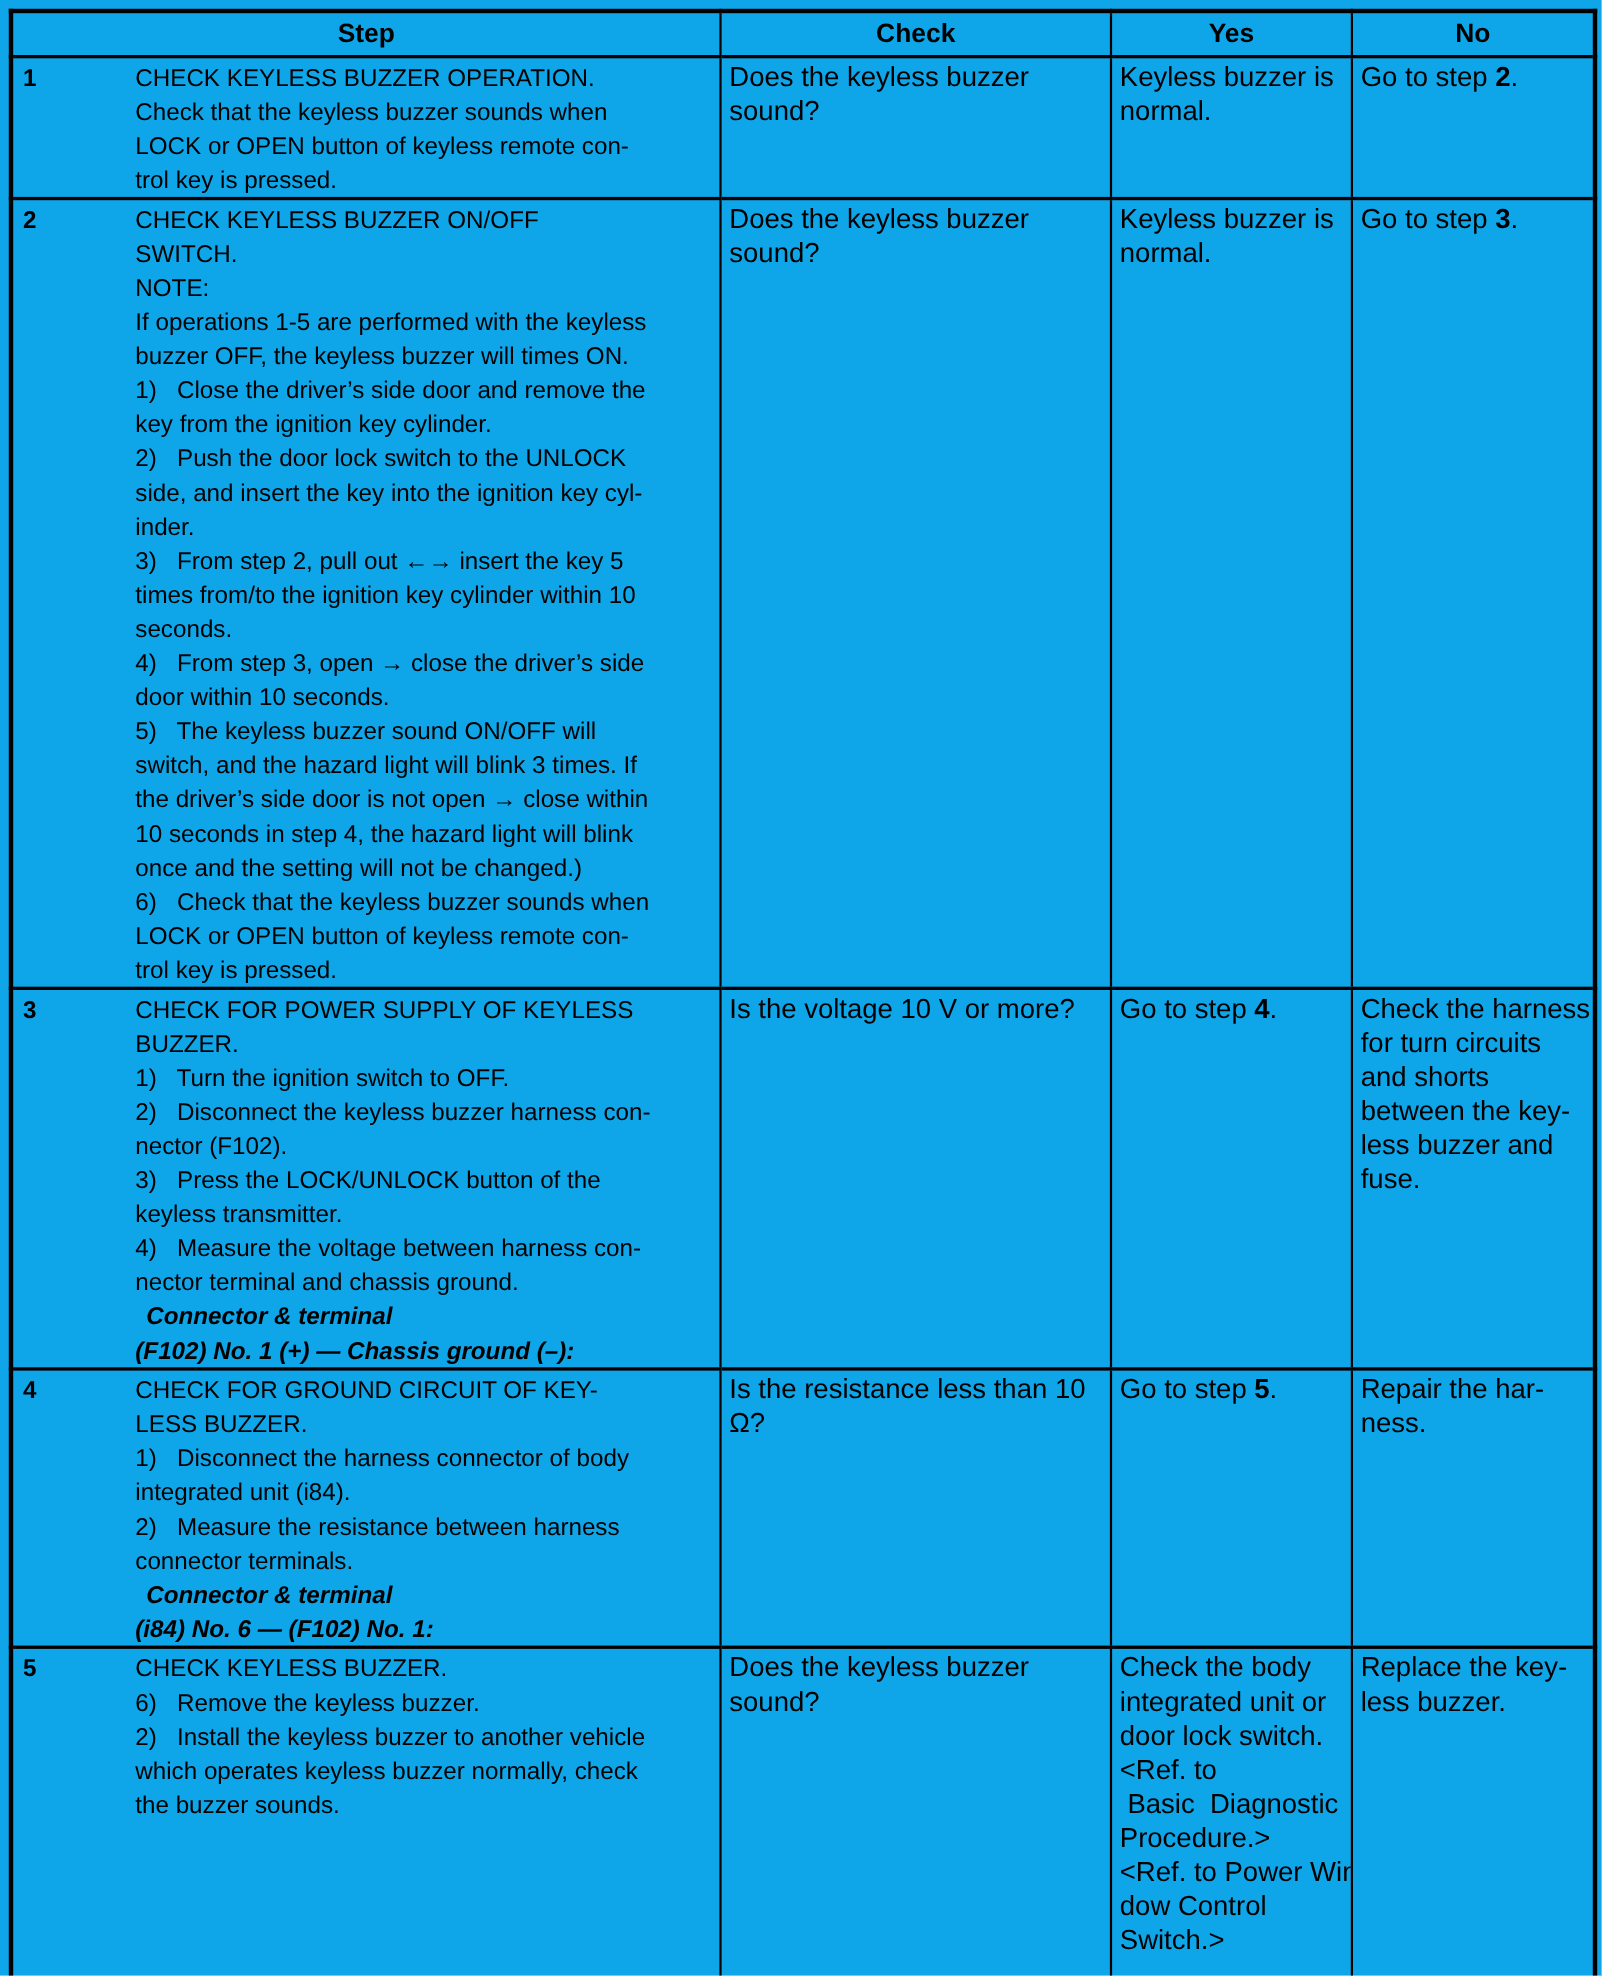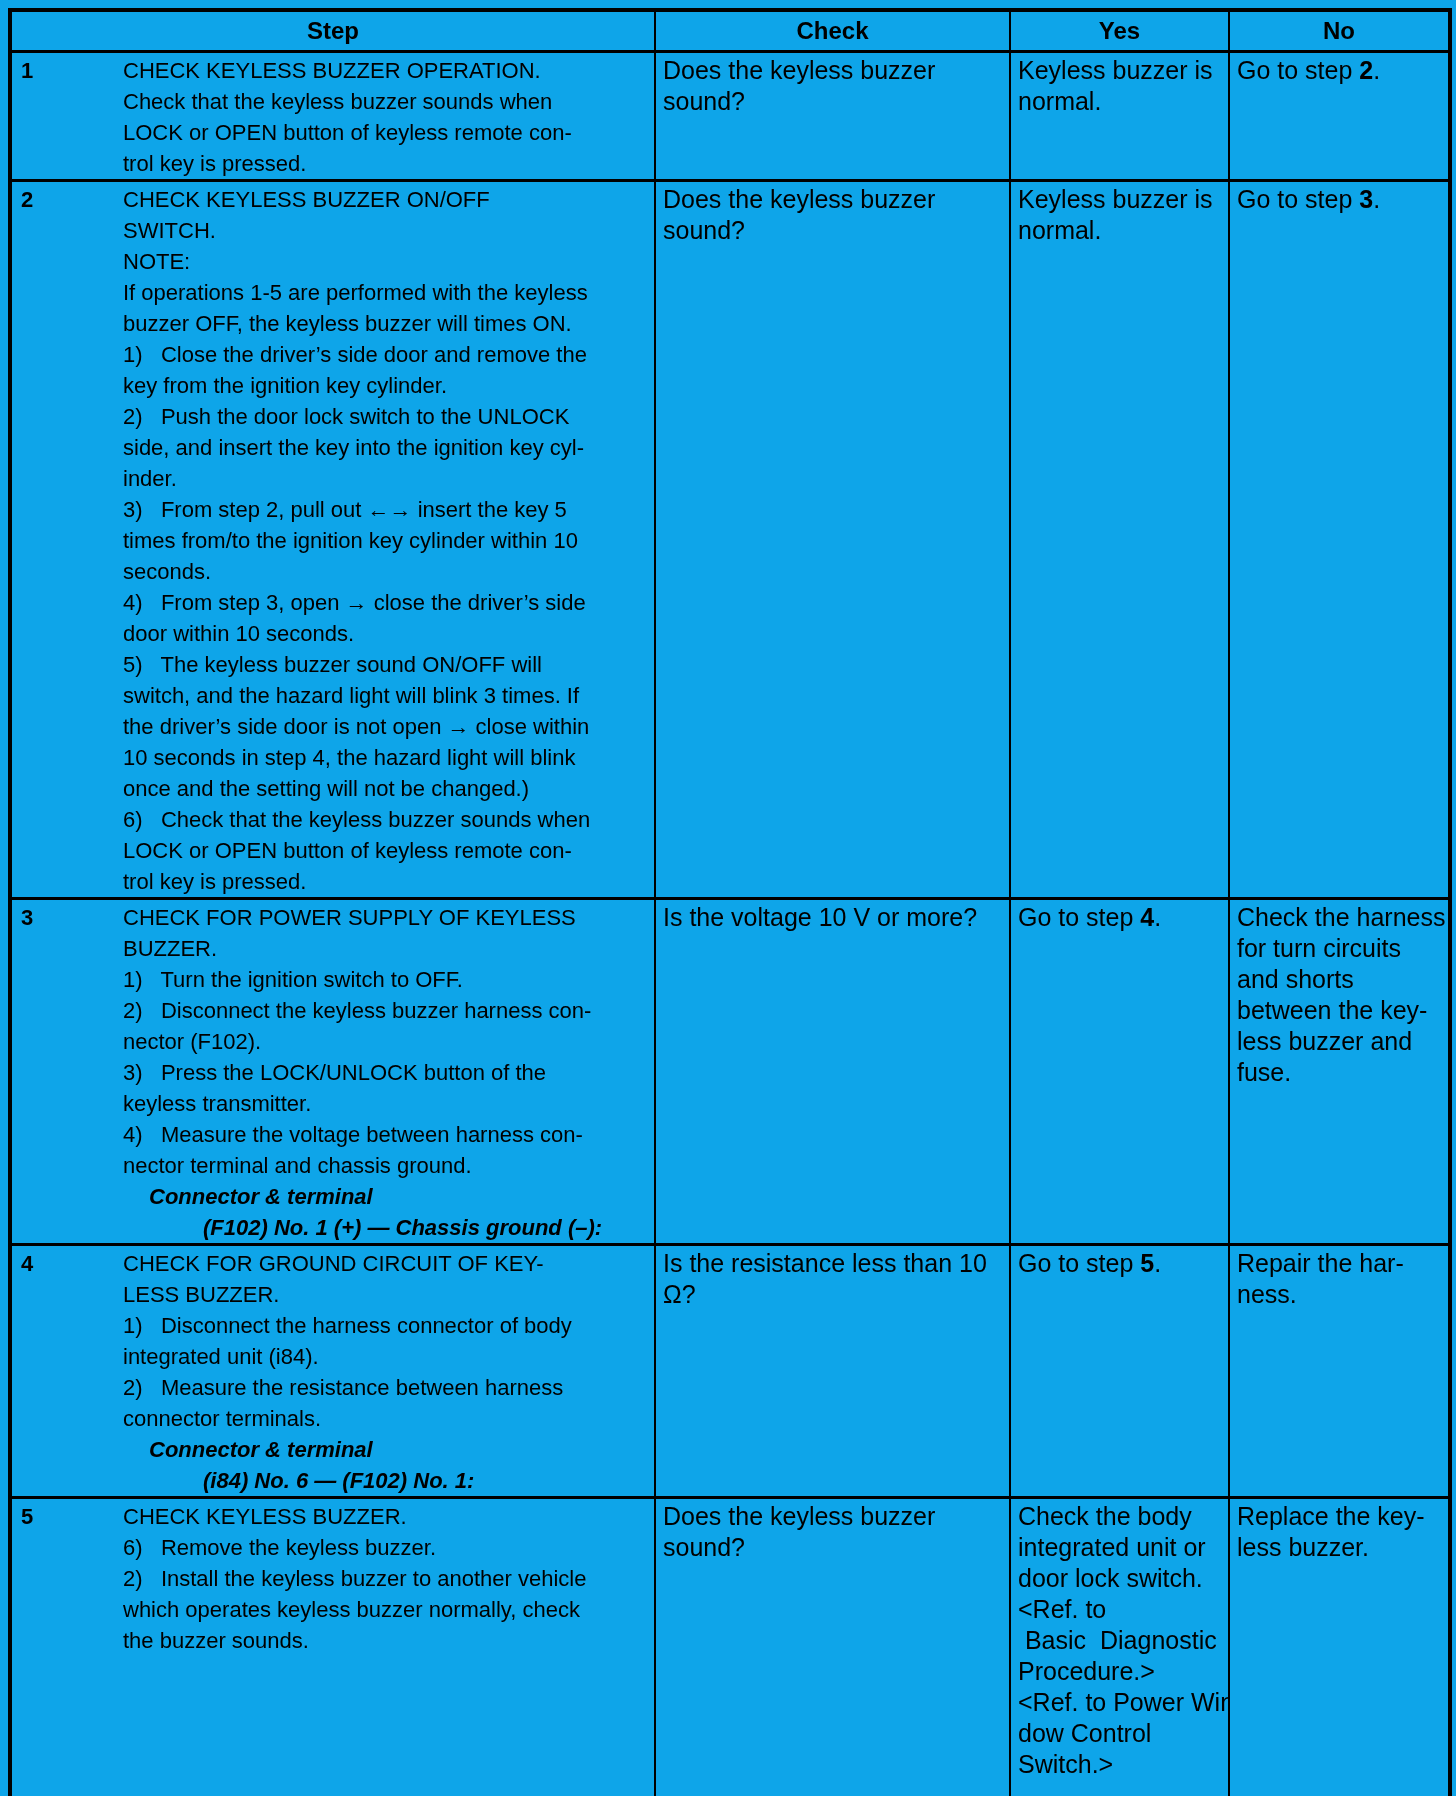--- a/index.html
+++ b/index.html
@@ -76,26 +76,25 @@
     font-size: 22px;
     line-height: 31px;
     padding-top: 2px;
   }
   .ln-title {
     font-weight: 400;
   }
   .ln-conn1 {
     font-weight: 700;
     font-style: italic;
-    margin-left: 26px;
+    margin-left: 10px;
   }
   .ln-conn2 {
     font-weight: 700;
     font-style: italic;
-    margin-left: 80px;
   }
   b { font-weight: 700; }
 </style>
 </head>
 <body>
 
 <div class="page">
   <table class="diag">
     <colgroup>
       <col class="c-step">

